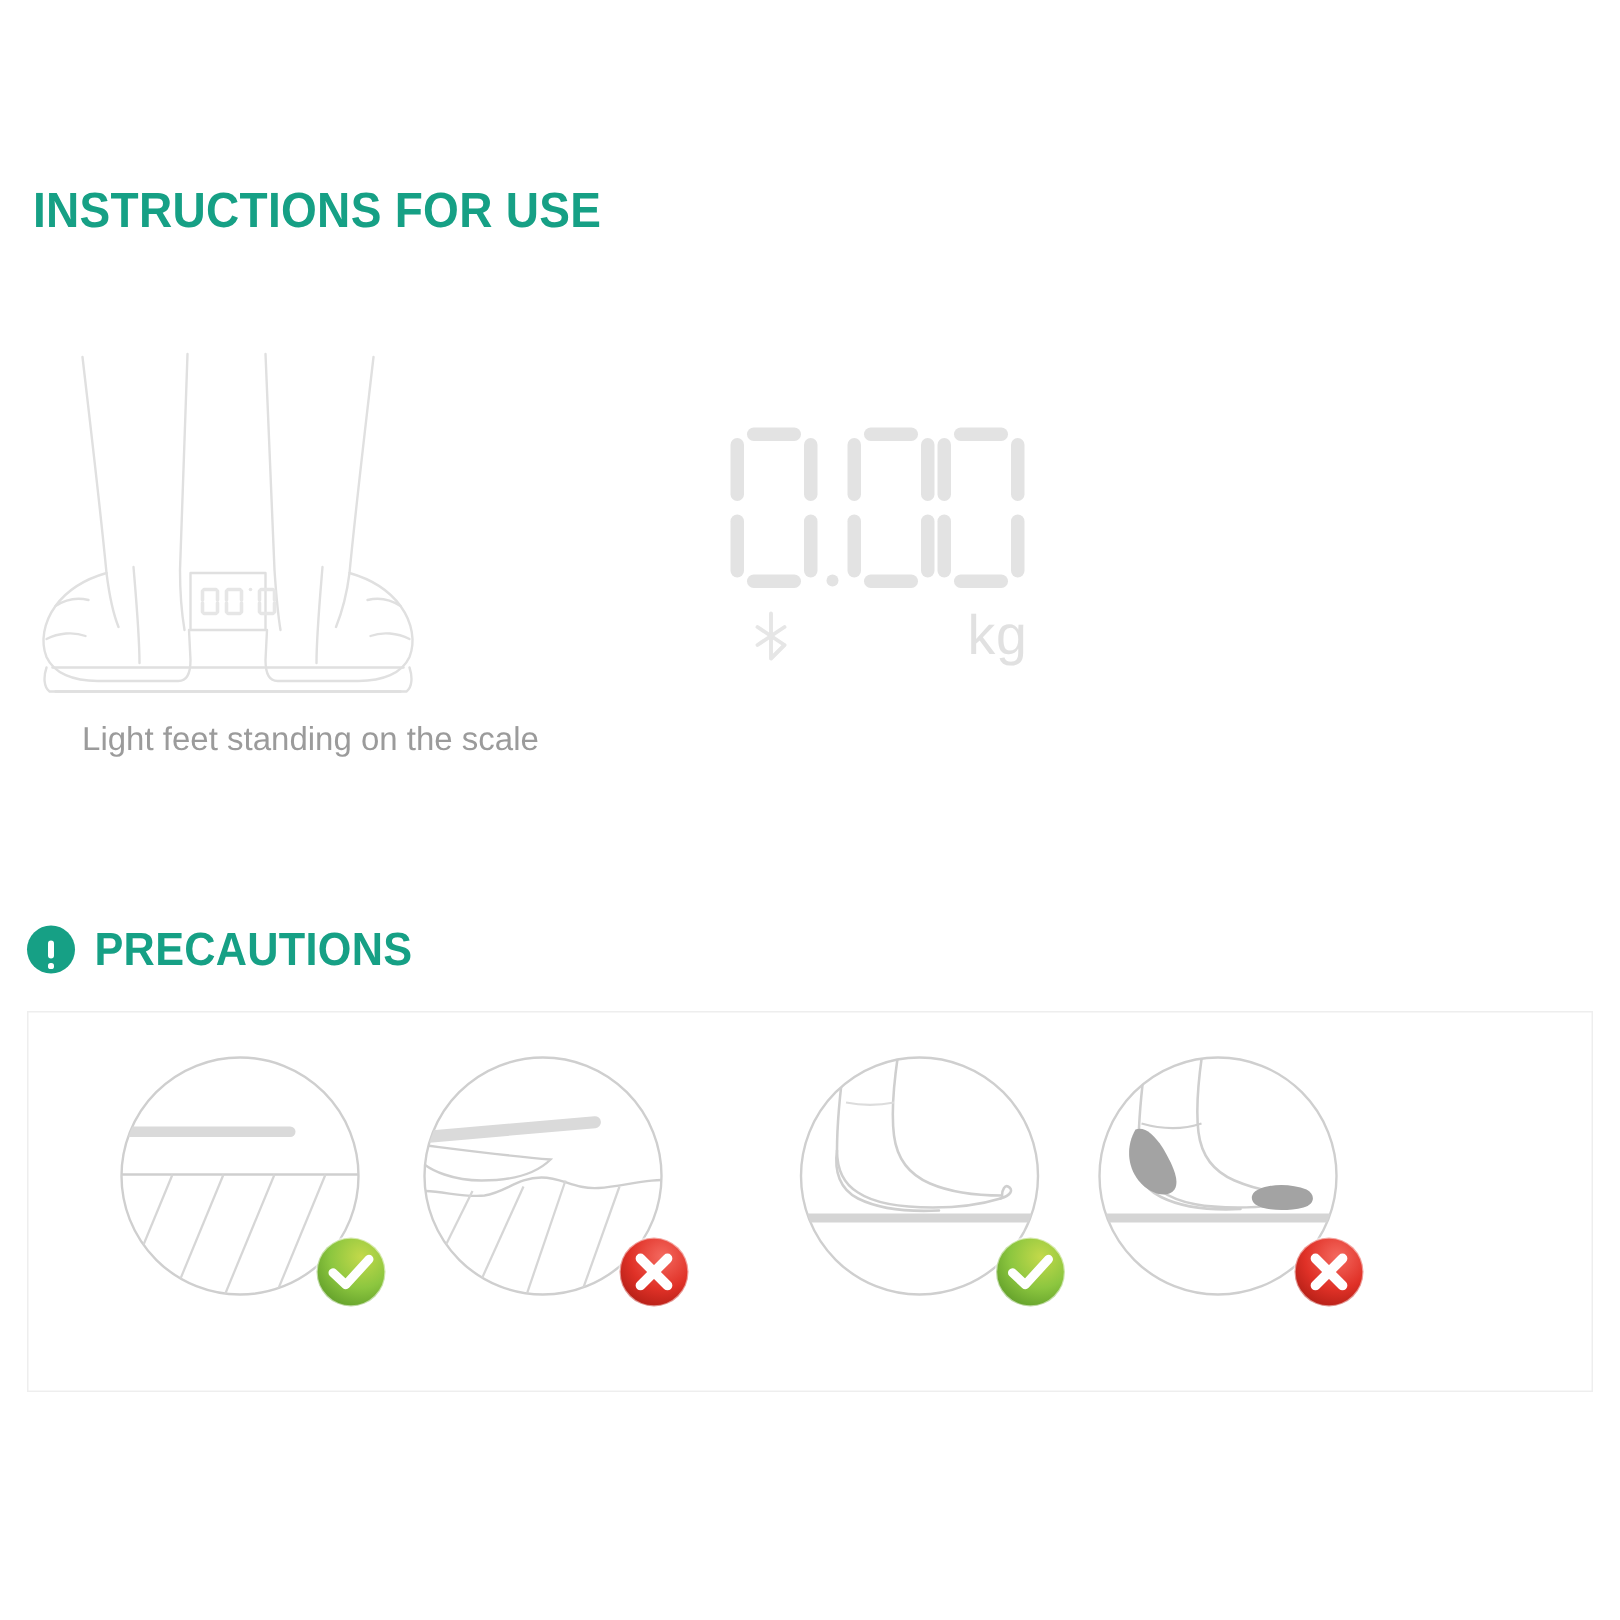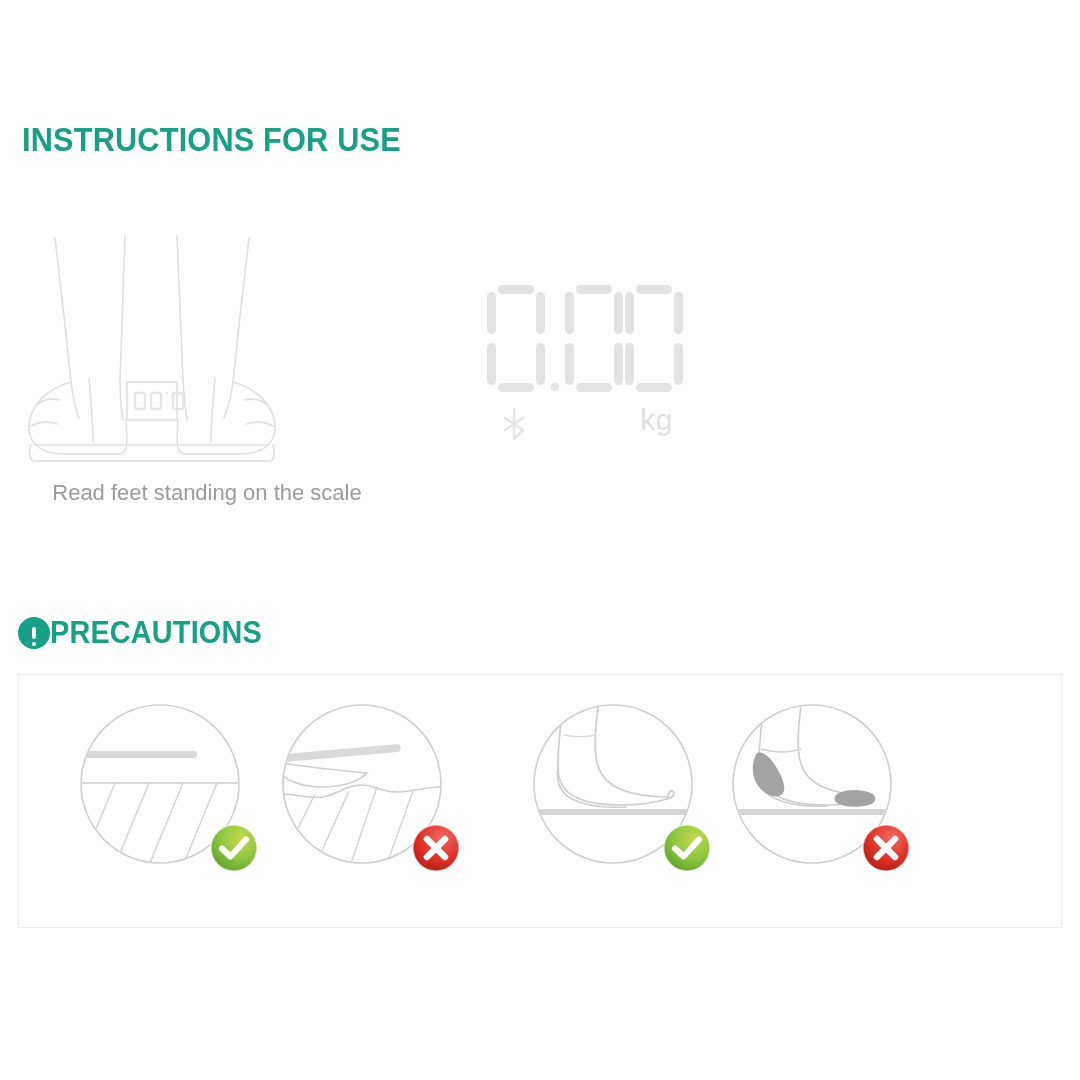--- a/index.html
+++ b/index.html
@@ -31,20 +31,21 @@
     font-size: 33px;
     line-height: 40px;
   }
 
   #precautions-heading {
     position: absolute;
     left: 18px;
     top: 613px;
     display: flex;
     align-items: center;
+    gap: 13px;
   }
   #precautions-title {
     position: static;
     font-size: 31px;
     line-height: 40px;
   }
   .warn-badge {
     width: 32px;
     height: 32px;
     border-radius: 50%;
@@ -169,23 +170,23 @@
   }
   #bt-icon {
     position: absolute;
     left: 14px;
     top: 4px;
     width: 26px;
     height: 34px;
   }
   #unit-label {
     position: absolute;
-    right: 24px;
+    right: 12px;
     top: 0px;
-    font-size: 30px;
+    font-size: 37px;
     color: #e1e1e1;
     letter-spacing: 0.5px;
   }
 
   
   #precautions-panel {
     position: absolute;
     left: 18px;
     top: 674px;
     width: 1044px;
@@ -282,21 +283,21 @@
 
           <path d="M8 -8 L 16 -8"></path>
             <path d="M7 -7 L 7 -1"></path>
             <path d="M17 -7 L 17 -1"></path>
           <path d="M7 1 L 7 7"></path>
             <path d="M17 1 L 17 7"></path>
             <path d="M8 8 L 16 8"></path>
         </g>
       </svg>
     </div>
-    <div class="step-caption">Read feet standing on the scale</div>
+    <div class="step-caption">Light feet standing on the scale</div>
   </div>
 
   <div class="step" id="step-2">
     <div class="step-art">
       <div id="readout">
 
         <div id="digits">
 
           <div class="seg-digit">
             <div class="seg h a"></div>

